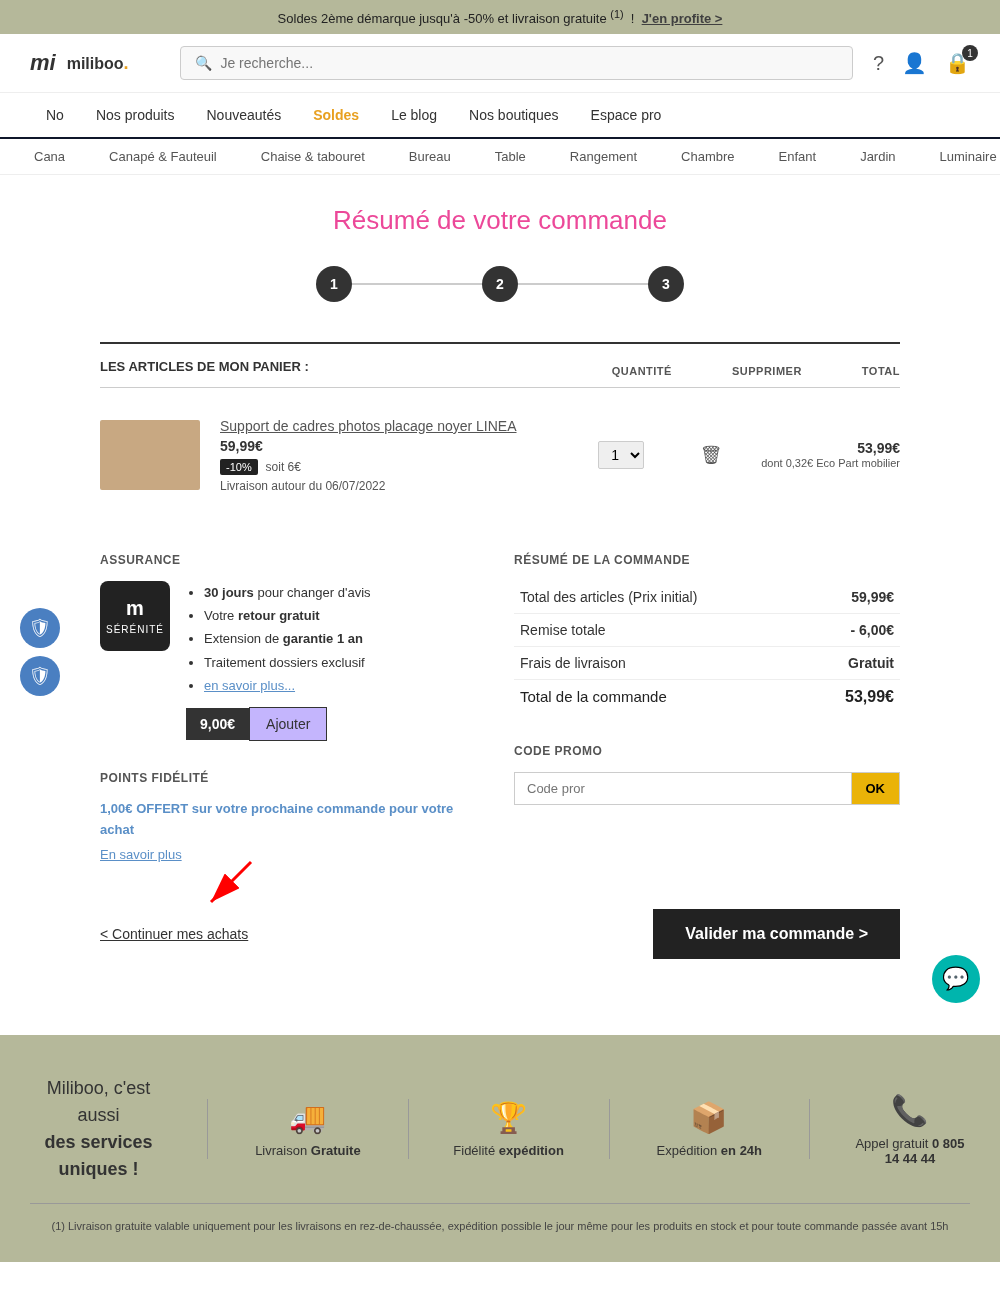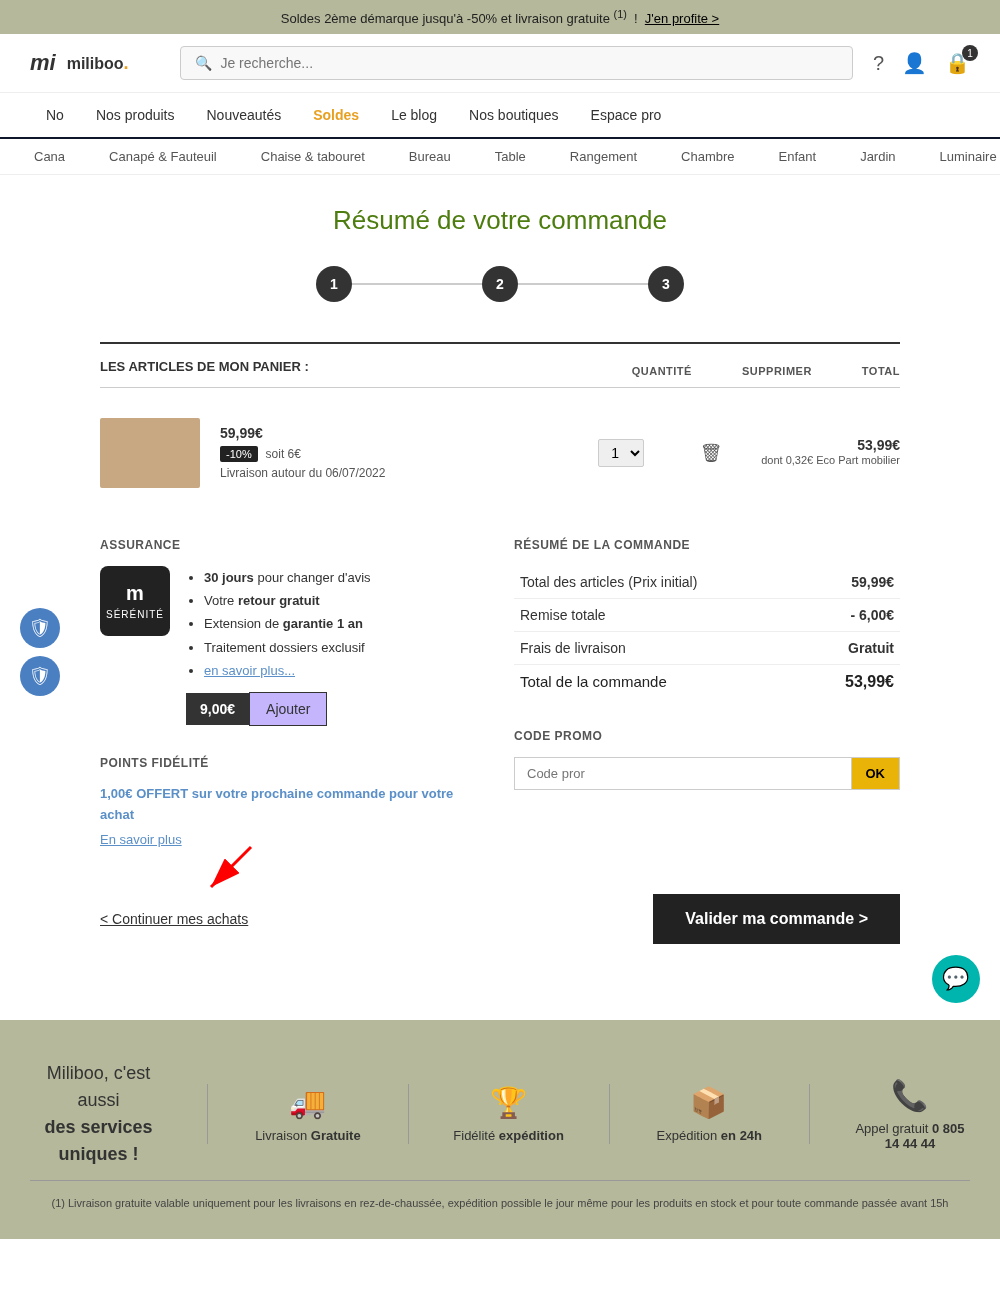--- a/index.html
+++ b/index.html
@@ -6,21 +6,21 @@
     body { font-family: Arial, sans-serif; font-size: 14px; color: #333; background: #fff; width: 1000px; }
 
     
     .top-banner {
       background: #b5b89a;
       text-align: center;
       padding: 8px 10px;
       font-size: 13px;
       color: #222;
     }
-    .top-banner a { color: #000000; font-weight: normal; text-decoration: underline; }
+    .top-banner a { color: #404040; font-weight: bold; text-decoration: underline; }
 
     
     .header {
       display: flex;
       align-items: center;
       padding: 12px 30px;
       border-bottom: 1px solid #eee;
       gap: 20px;
     }
     .logo-area {
@@ -120,21 +120,21 @@
     }
 
     
     .main-content {
       padding: 30px 100px;
     }
     .page-title {
       text-align: center;
       font-size: 26px;
       font-weight: 500;
-      color: #4d7c0f;
+      color: #ec4899;
       margin-bottom: 30px;
     }
 
     
     .steps {
       display: flex;
       align-items: center;
       justify-content: center;
       margin-bottom: 40px;
       gap: 0;
@@ -167,21 +167,21 @@
       justify-content: space-between;
       padding: 14px 0 10px;
     }
     .cart-header-left {
       font-weight: bold;
       font-size: 13px;
       line-height: 1.4;
     }
     .cart-cols {
       display: flex;
-      gap: 20px;
+      gap: 30px;
       padding-left: 24px;
     }
     .cart-col-label {
       font-size: 11px;
       font-weight: bold;
       color: #555;
       letter-spacing: 0.5px;
     }
     .cart-items {
       border-top: 1px solid #ccc;
@@ -270,21 +270,21 @@
       font-size: 11px;
       color: #555;
       line-height: 1.3;
       text-align: right;
     }
 
     
     .bottom-sections {
       display: flex;
       gap: 28px;
-      margin-top: 20px;
+      margin-top: 30px;
       align-items: flex-start;
     }
     .left-section { flex: 1; }
     .right-section { flex: 1; }
 
     
     .section-title {
       font-size: 12px;
       font-weight: bold;
       color: #555;
@@ -524,21 +524,21 @@
     }
     .footer-divider {
       width: 1px;
       height: 60px;
       background: #999;
     }
     .footer-bottom-note {
       font-size: 11px;
       color: #444;
       text-align: center;
-      margin-top: 12px;
+      margin-top: 20px;
       padding-top: 16px;
       border-top: 1px solid #999;
     }
   </style>
 </head>
 <body>
 
 <div class="trust-badges">
   <div class="trust-badge">🛡</div>
   <div class="trust-badge">🛡</div>
@@ -617,20 +617,21 @@
         <span class="cart-col-label">QUANTITÉ</span>
         <span class="cart-col-label" style="margin-left:30px;">SUPPRIMER</span>
         <span class="cart-col-label" style="margin-left:30px;">TOTAL</span>
       </div>
     </div>
 
     <div class="cart-items">
       <div class="cart-item">
         <div class="cart-item-img"></div>
         <div class="cart-item-details">
+          <div class="cart-item-name">Support de cadres photos placage noyer LINEA</div>
           <div class="cart-item-price">59,99€</div>
           <div>
             <span class="discount-badge">-10%</span>
             <span class="discount-text">soit 6€</span>
           </div>
           <div class="delivery-text">Livraison autour du 06/07/2022</div>
         </div>
         <div class="cart-item-qty">
           <select class="qty-select">
             <option>1</option>

